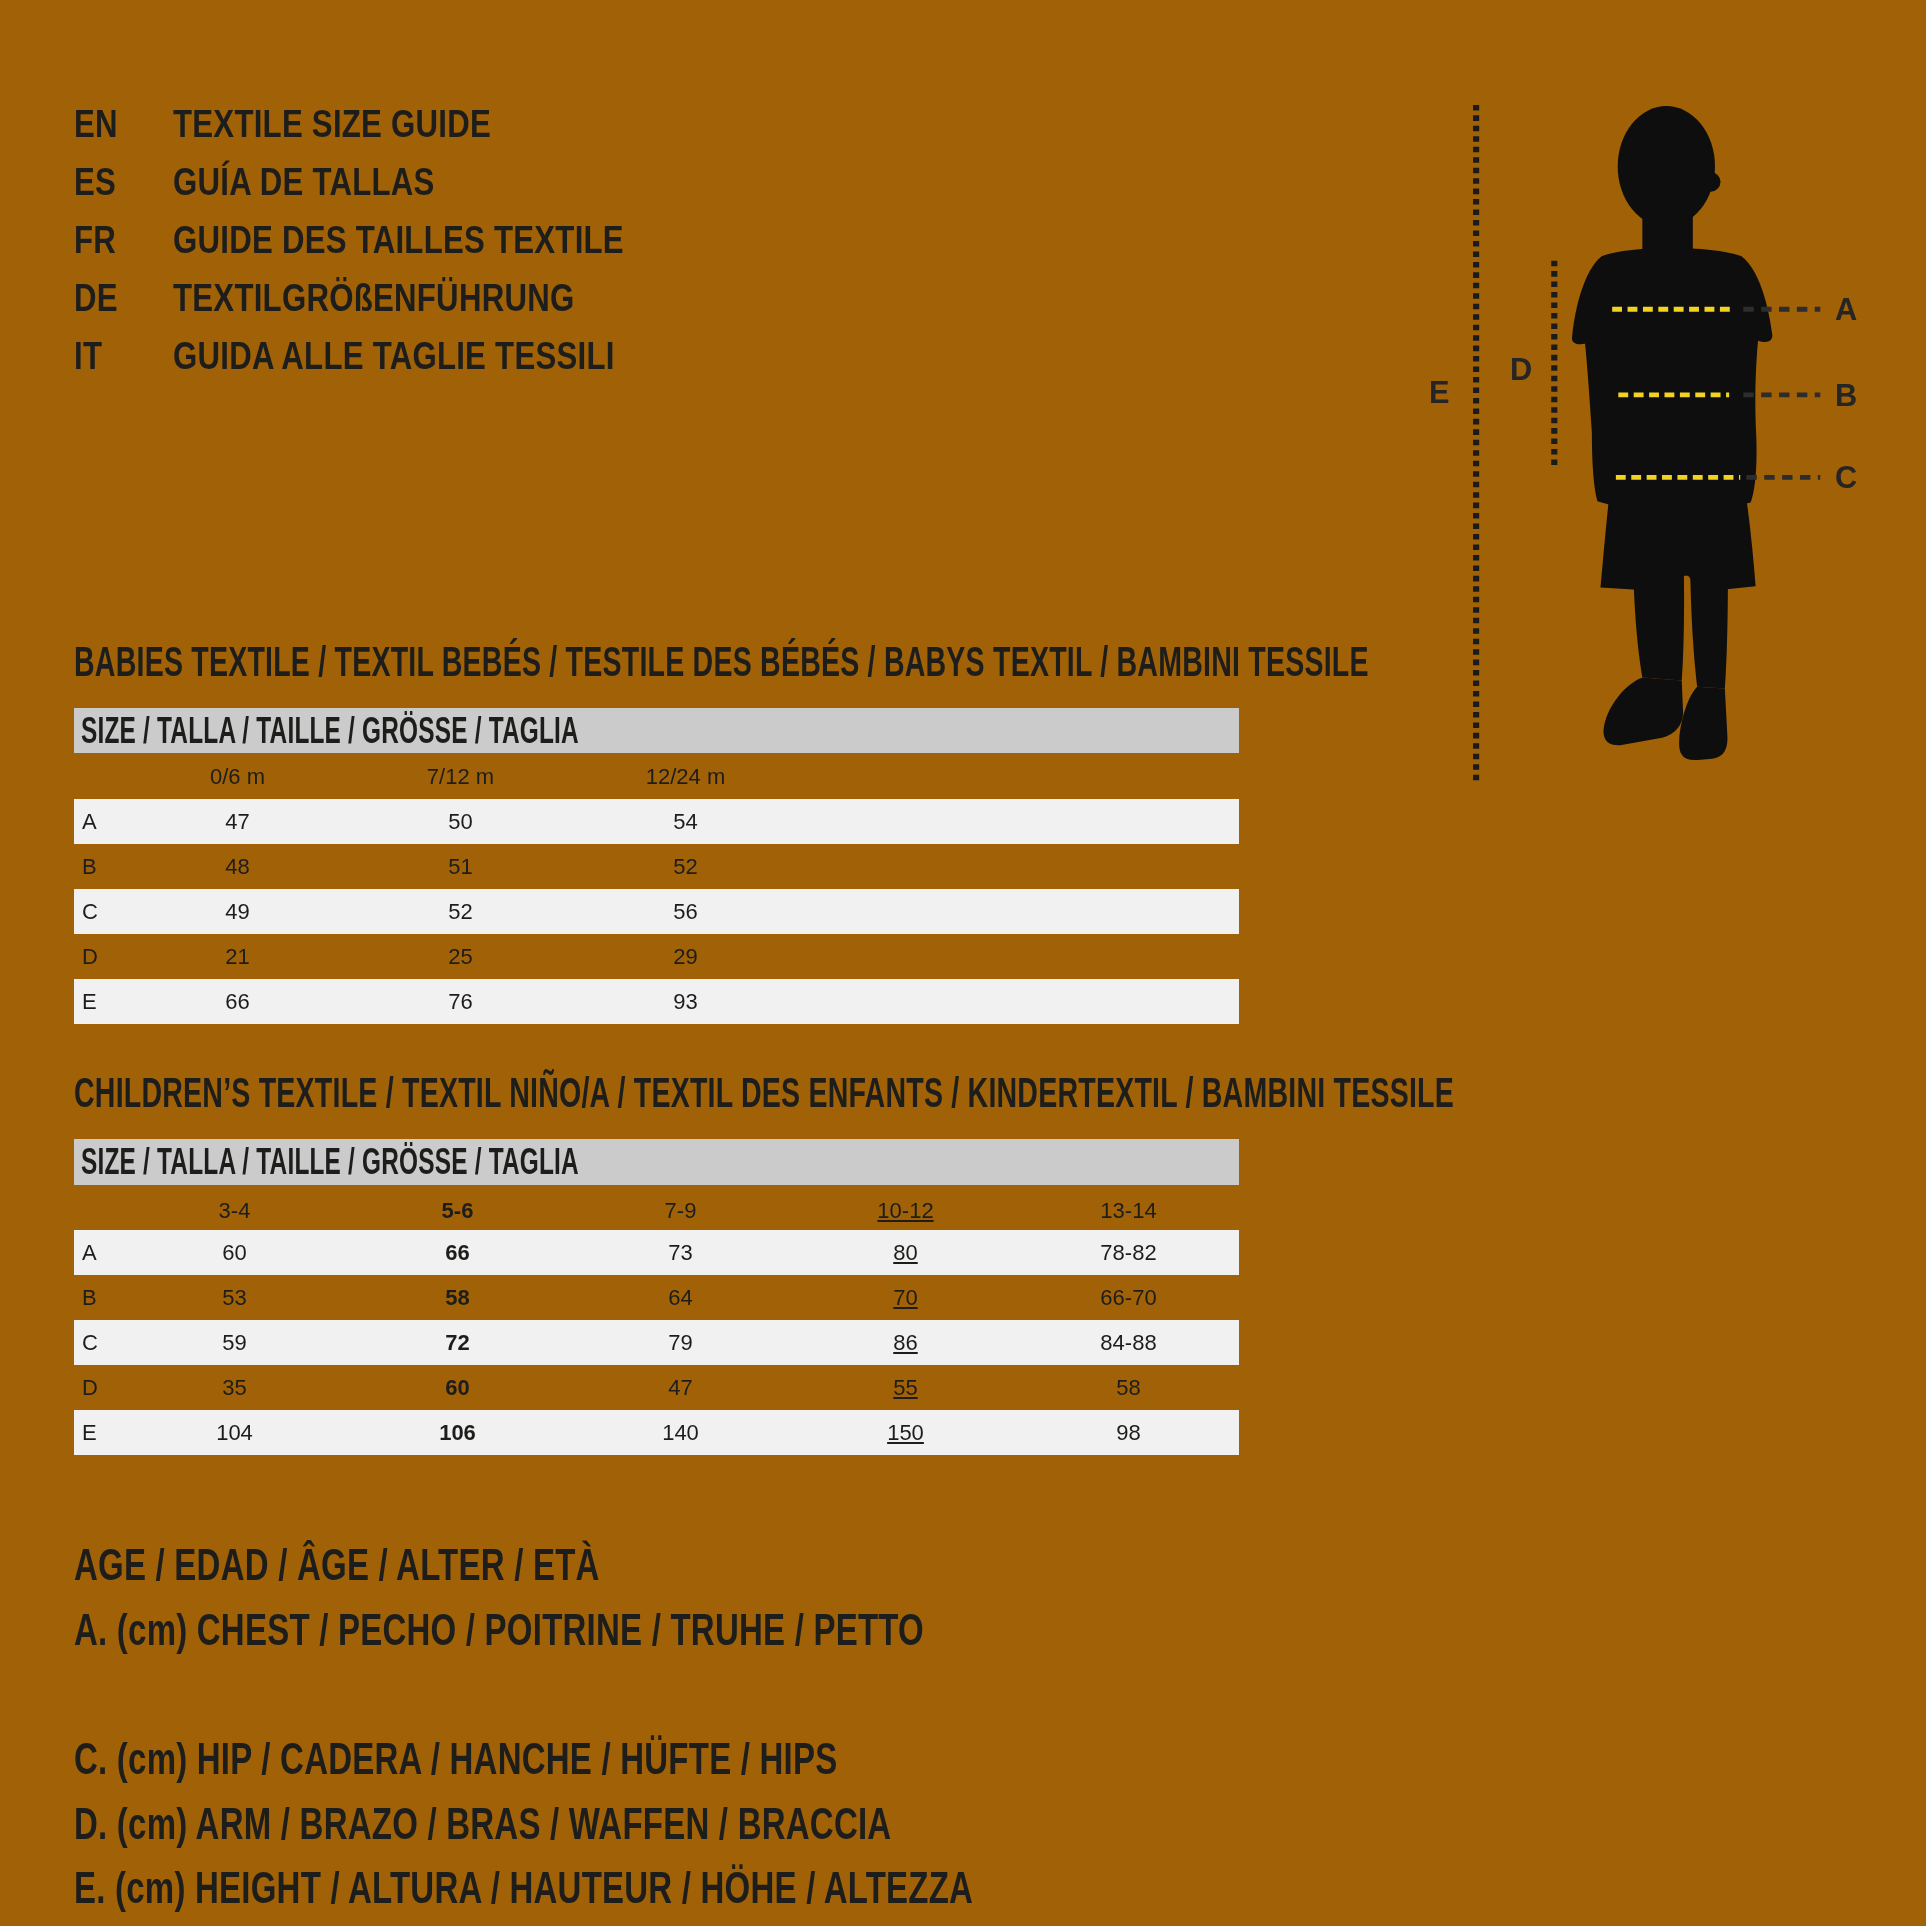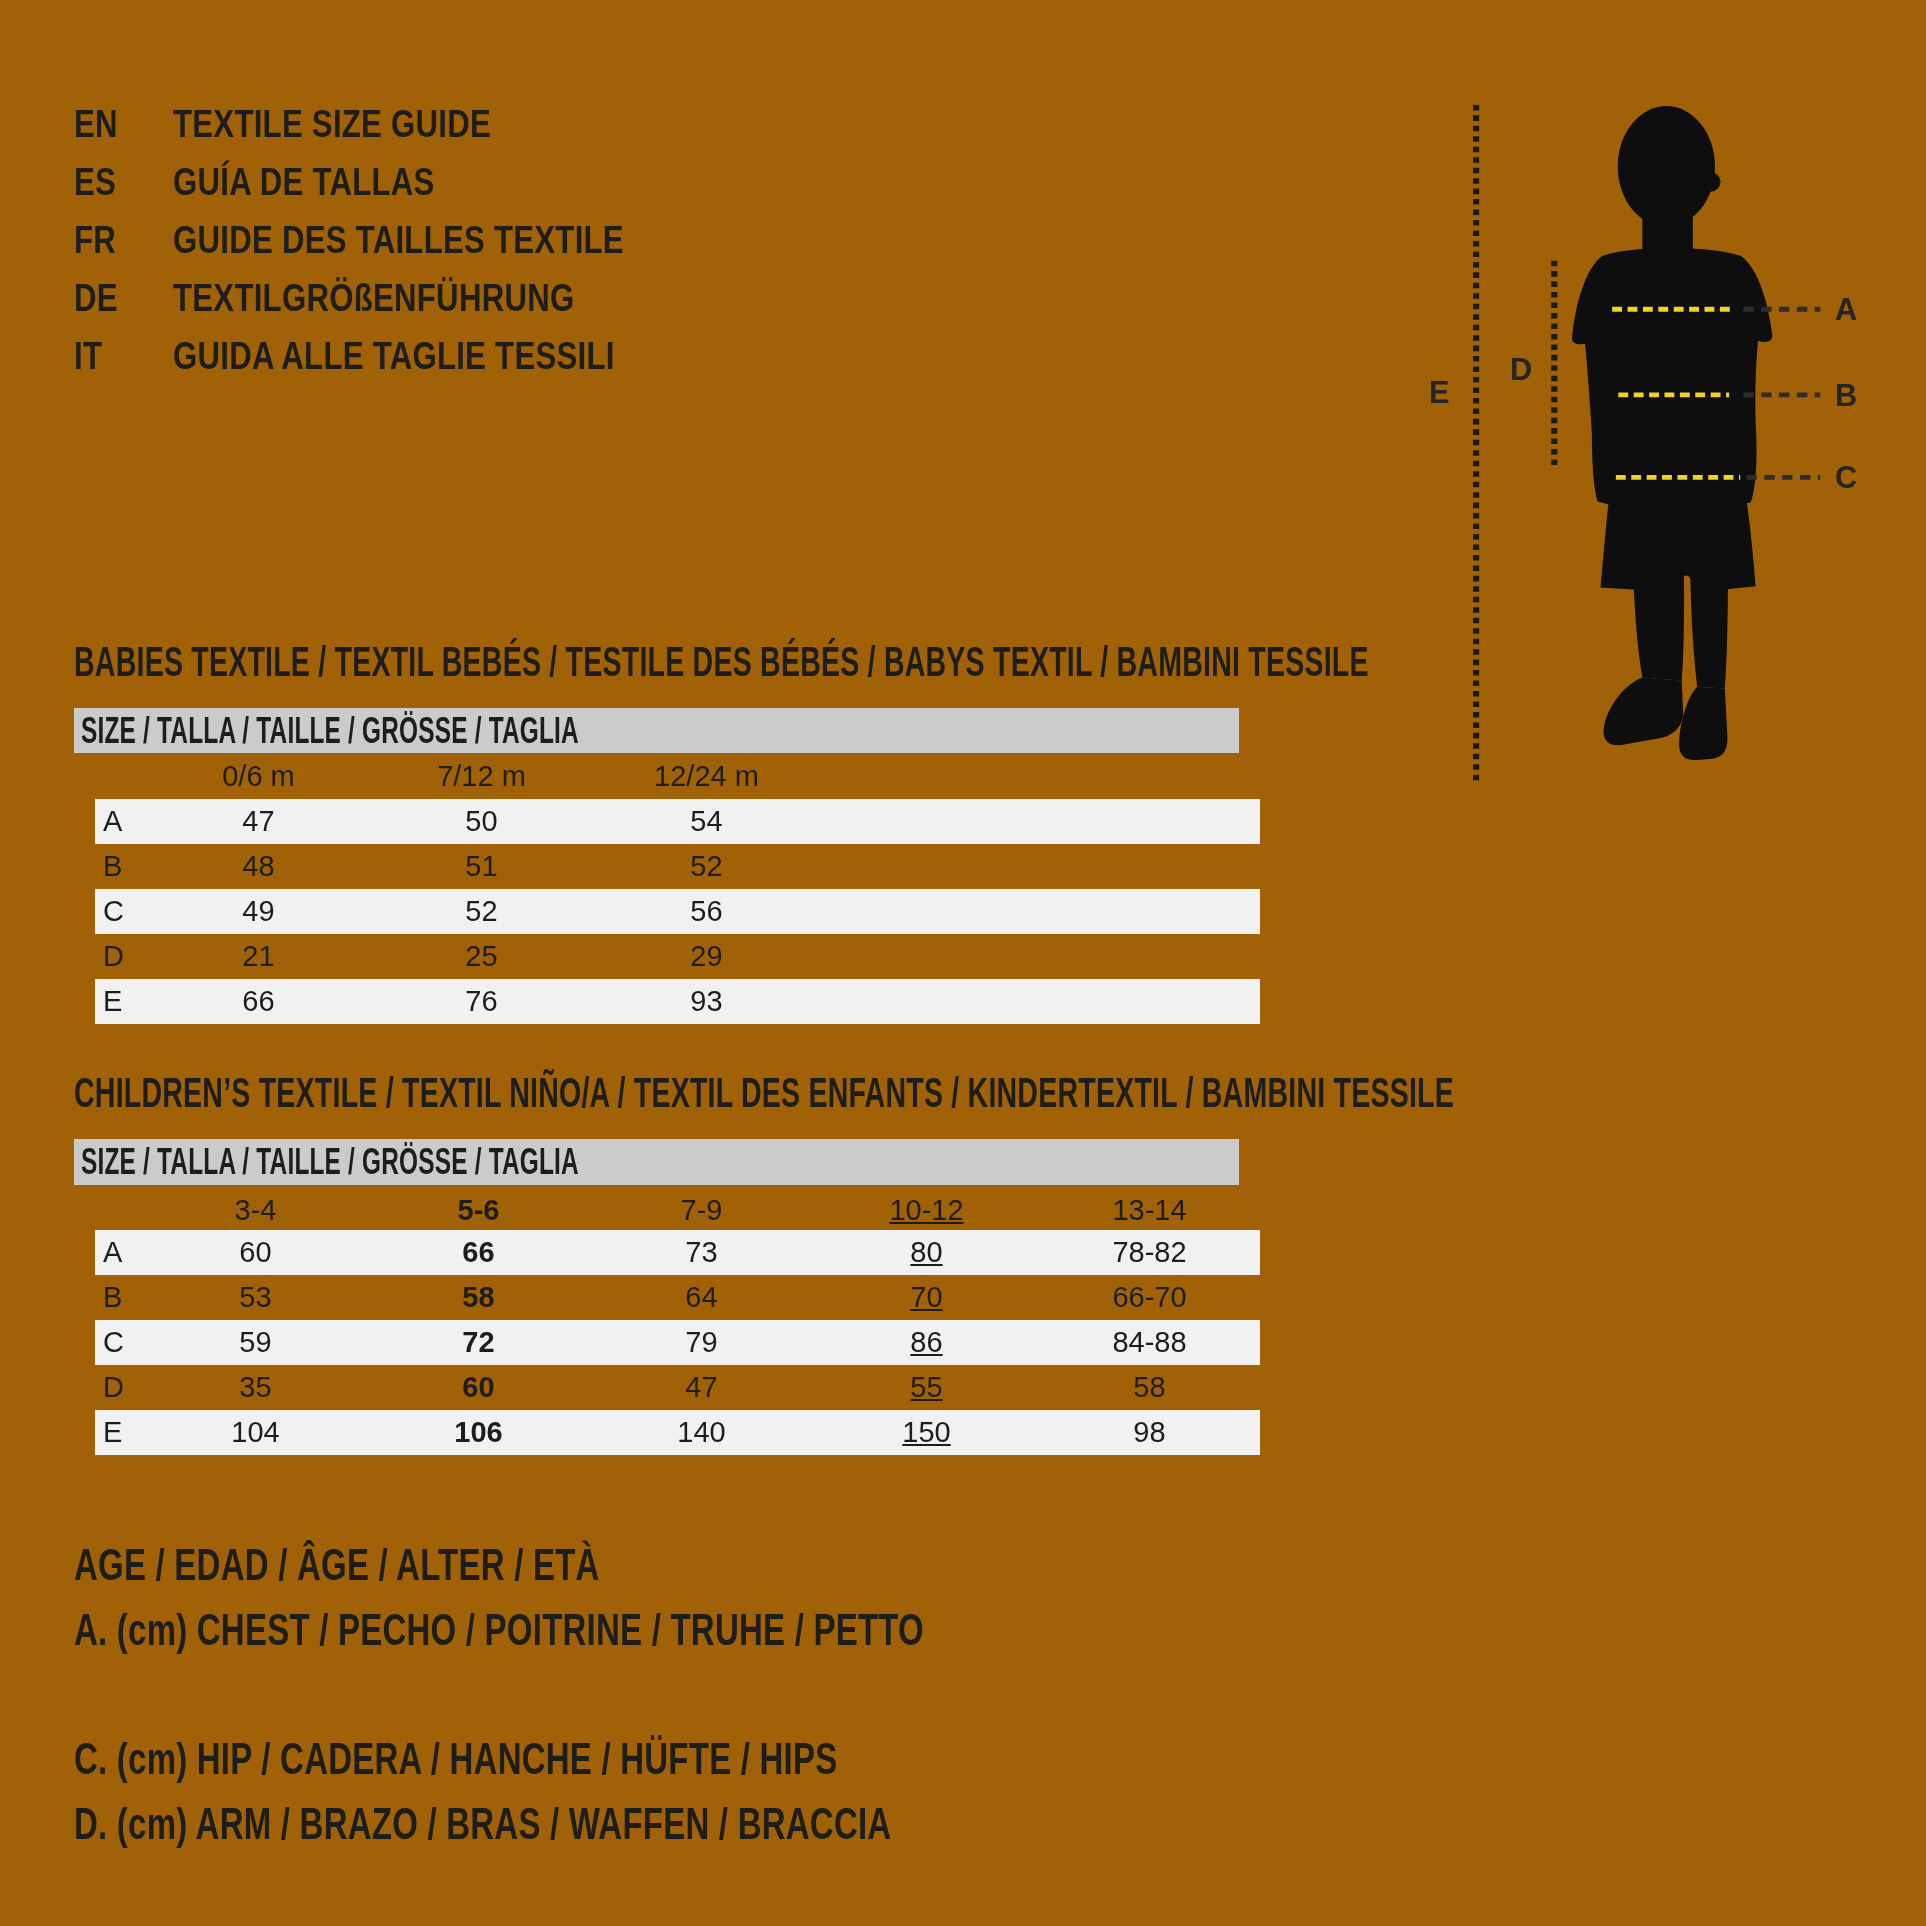--- a/index.html
+++ b/index.html
@@ -17,21 +17,21 @@
   .lang-code{position:absolute;left:0;top:0;height:44px;line-height:44px;}
   .lang-title{position:absolute;left:99px;top:0;height:44px;line-height:44px;}
   
   .section-title{left:74px;height:49px;line-height:49px;font-size:42px;}
   
   .size-bar{left:74px;width:1165px;background:#cbcbcb;}
   .size-bar .bar-label{margin-left:7.4px;font-size:37px;}
   .bar-babies{top:708px;height:45px;line-height:45px;}
   .bar-children{top:1139px;height:46px;line-height:46px;}
   
-  .t-row{left:74px;width:1165px;font-size:29px;margin-left:21px;}
+  .t-row{left:74px;width:1165px;font-size:22px;}
   .t-row.alt{background:#f1f1f1;}
   .row-label{position:absolute;left:8px;top:0;}
   .cell{position:absolute;top:0;width:185px;text-align:center;}
   .rb{height:45px;line-height:45px;}
   .b-c0{left:71px;} .b-c1{left:294px;} .b-c2{left:519px;}
   .c-c0{left:68px;} .c-c1{left:291px;font-weight:bold;} .c-c2{left:514px;} .c-c3{left:739px;text-decoration:underline;} .c-c4{left:962px;}
   .colhead{background:transparent;}
   
   .legend-line{left:74px;height:43px;line-height:43px;font-size:44px;}
   
@@ -212,15 +212,18 @@
   </div>
   <div class="abs legend-line" style="top:1608px;">
     <span class="cond cx75">A. (cm) CHEST / PECHO / POITRINE / TRUHE / PETTO</span>
   </div>
   <div class="abs legend-line" style="top:1737px;">
     <span class="cond cx75">C. (cm) HIP / CADERA / HANCHE / HÜFTE / HIPS</span>
   </div>
   <div class="abs legend-line" style="top:1802px;">
     <span class="cond cx75">D. (cm) ARM / BRAZO / BRAS / WAFFEN / BRACCIA</span>
   </div>
+  <div class="abs legend-line" style="top:1866px;">
+    <span class="cond cx75">E. (cm) HEIGHT / ALTURA / HAUTEUR / HÖHE / ALTEZZA</span>
+  </div>
 
 </div>
 
 
 </body></html>

